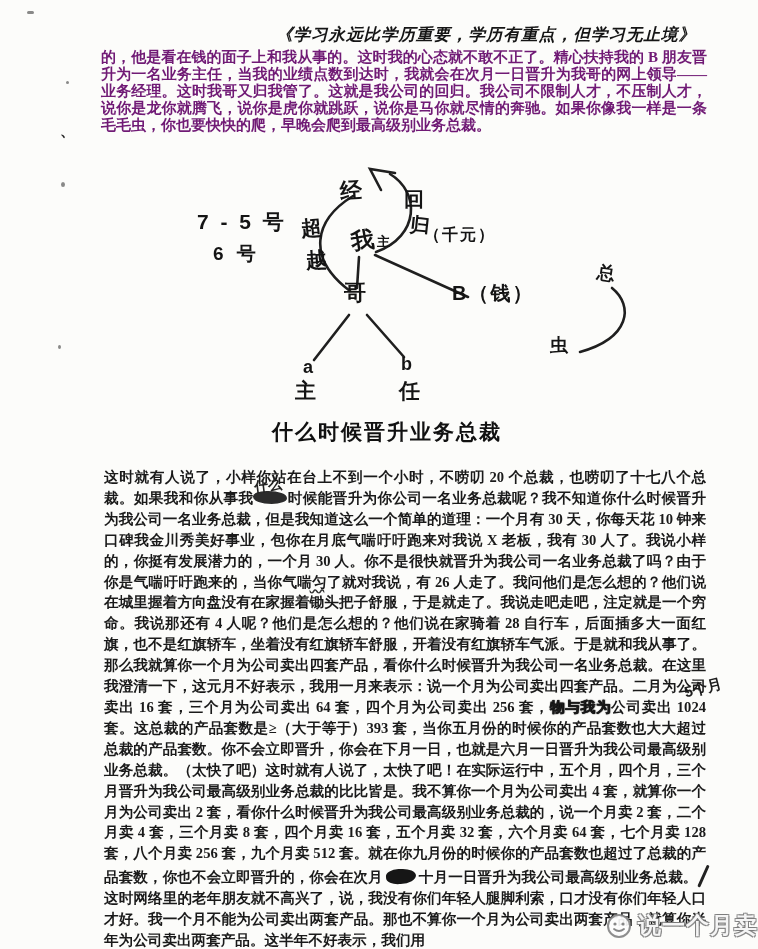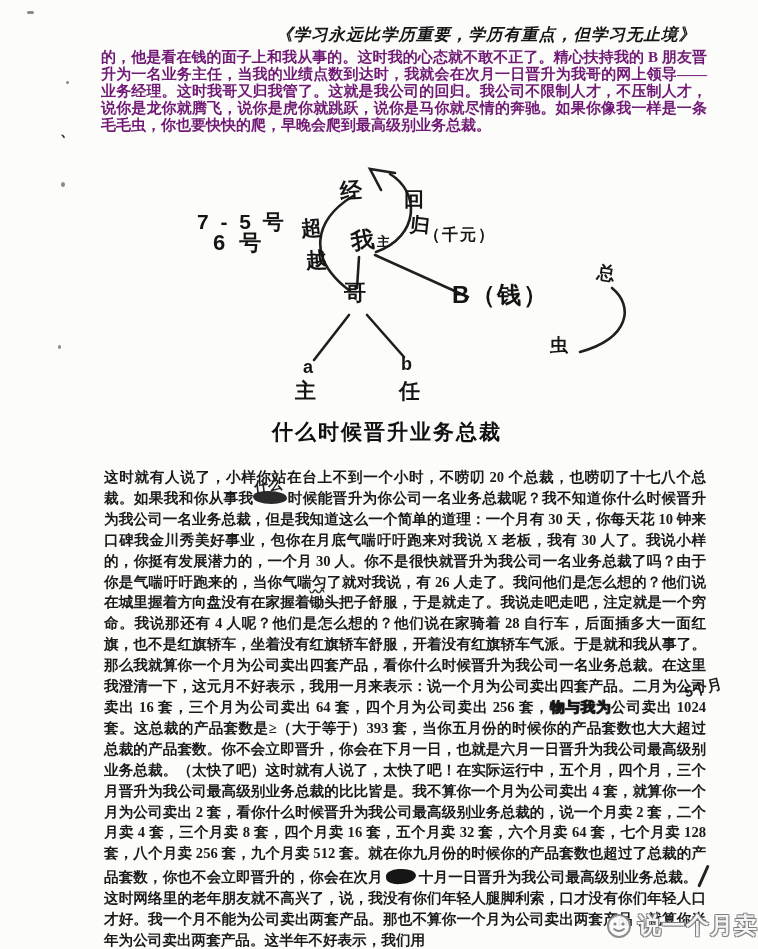--- a/index.html
+++ b/index.html
@@ -106,25 +106,25 @@
     </g>
   </svg>
 
   <div class="dlabel" style="left:340px;top:180px;font-size:22px;transform:rotate(-4deg);">经</div>
   <div class="dlabel" style="left:404px;top:189px;font-size:20px;">回</div>
   <div class="dlabel" style="left:410px;top:215px;font-size:20px;transform:rotate(6deg);">归</div>
   <div class="dlabel" style="left:351px;top:229px;font-size:23px;transform:rotate(-10deg);">我</div>
   <div class="dlabel" style="left:377px;top:235px;font-size:13px;">主</div>
   <div class="dlabel" style="left:424px;top:227px;font-size:16px;letter-spacing:2px;">（千元）</div>
   <div class="dlabel" style="left:197px;top:211px;font-size:21px;letter-spacing:3px;">7 - 5 号</div>
-  <div class="dlabel" style="left:213px;top:232px;font-size:22px;letter-spacing:4px;">6 号</div>
+  <div class="dlabel" style="left:213px;top:244px;font-size:19px;letter-spacing:4px;">6 号</div>
   <div class="dlabel" style="left:301px;top:217px;font-size:21px;transform:rotate(-6deg);">超</div>
   <div class="dlabel" style="left:306px;top:249px;font-size:21px;transform:rotate(-4deg);">越</div>
   <div class="dlabel" style="left:344px;top:282px;font-size:22px;">哥</div>
-  <div class="dlabel" style="left:452px;top:283px;font-size:24px;letter-spacing:2px;">B（钱）</div>
+  <div class="dlabel" style="left:452px;top:283px;font-size:20px;letter-spacing:2px;">B（钱）</div>
   <div class="dlabel" style="left:597px;top:264px;font-size:18px;transform:rotate(8deg);">总</div>
   <div class="dlabel" style="left:550px;top:336px;font-size:18px;">虫</div>
   <div class="dlabel" style="left:303px;top:358px;font-size:18px;">a</div>
   <div class="dlabel" style="left:295px;top:380px;font-size:21px;">主</div>
   <div class="dlabel" style="left:401px;top:355px;font-size:18px;">b</div>
   <div class="dlabel" style="left:399px;top:380px;font-size:21px;">任</div>
 
   <div class="diagram-caption">什么时候晋升业务总裁</div>
 
   <div class="para2"><span>这时就有人说了，小样你站在台上不到一个小时，不唠叨 20 个总裁，也唠叨了十七八个总裁。如果我和你从事我</span><span class="scribble"><span class="insert">什么</span></span><span>时候能晋升为你公司一名业务总裁呢？我不知道你什么时候晋升为我公司一名业务总裁，但是我知道这么一个简单的道理：一个月有 30 天，你每天花 10 钟来口碑我金川秀美好事业，包你在月底气喘吁吁跑来对我说 X 老板，我有 30 人了。我说小样的，你挺有发展潜力的，一个月 30 人。你不是很快就晋升为我公司一名业务总裁了吗？由于你是气喘吁吁跑来的，当你气喘匀了就对我说，有 26 人走了。我问他们是怎么想的？他们说在城里握着方向盘没有在家握着</span><span class="hoe">锄</span><span>头把子舒服，于是就走了。我说走吧走吧，注定就是一个穷命。我说那还有 4 人呢？他们是怎么想的？他们说在家骑着 28 自行车，后面插多大一面红旗，也不是红旗轿车，坐着没有红旗轿车舒服，开着没有红旗轿车气派。于是就和我从事了。那么我就算你一个月为公司卖出四套产品，看你什么时候晋升为我公司一名业务总裁。在这里我澄清一下，这元月不好表示，我用一月来表示：说一个月为公司卖出四套产品。二月为公司卖出 16 套，三个月为公司卖出 64 套，四个月为公司卖出 256 套，</span><span class="smudged">物与我为</span><span>公司卖出 1024 套。这总裁的产品套数是≥（大于等于）393 套，当你五月份的时候你的产品套数也大大超过总裁的产品套数。你不会立即晋升，你会在下月一日，也就是六月一日晋升为我公司最高级别业务总裁。（太快了吧）这时就有人说了，太快了吧！在实际运行中，五个月，四个月，三个月晋升为我公司最高级别业务总裁的比比皆是。我不算你一个月为公司卖出 4 套，就算你一个月为公司卖出 2 套，看你什么时候晋升为我公司最高级别业务总裁的，说一个月卖 2 套，二个月卖 4 套，三个月卖 8 套，四个月卖 16 套，五个月卖 32 套，六个月卖 64 套，七个月卖 128 套，八个月卖 256 套，九个月卖 512 套。就在你九月份的时候你的产品套数也超过了总裁的产品套数，你也不会立即晋升的，你会在次月</span><span class="redact"></span><span>十月一日晋升为我公司最高级别业务总裁。</span><span class="slash"></span><span>这时网络里的老年朋友就不高兴了，说，我没有你们年轻人腿脚利索，口才没有你们年轻人口才好。我一个月不能为公司卖出两套产品。那也不算你一个月为公司卖出两套产品，就算你半年为公司卖出两套产品。这半年不好表示，我们用</span></div>

